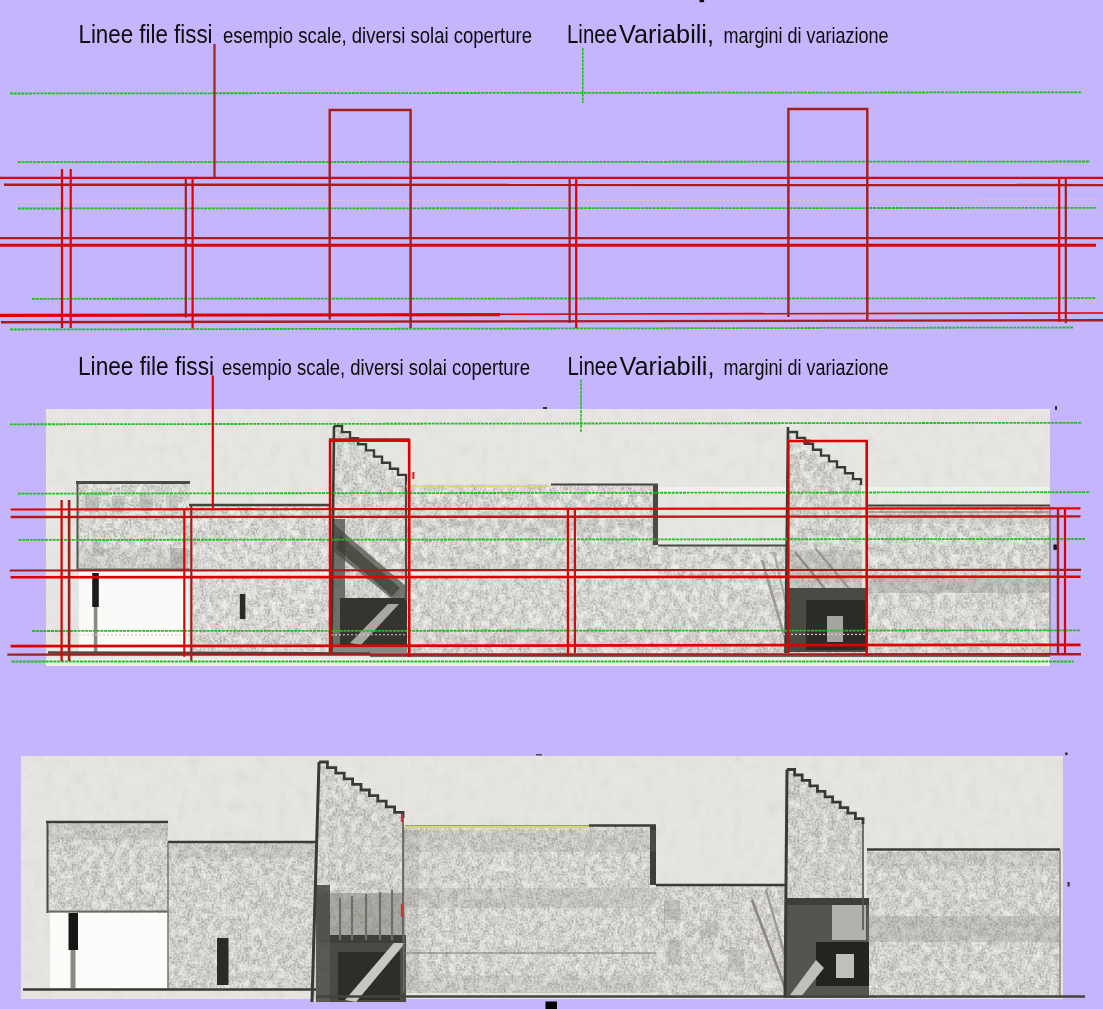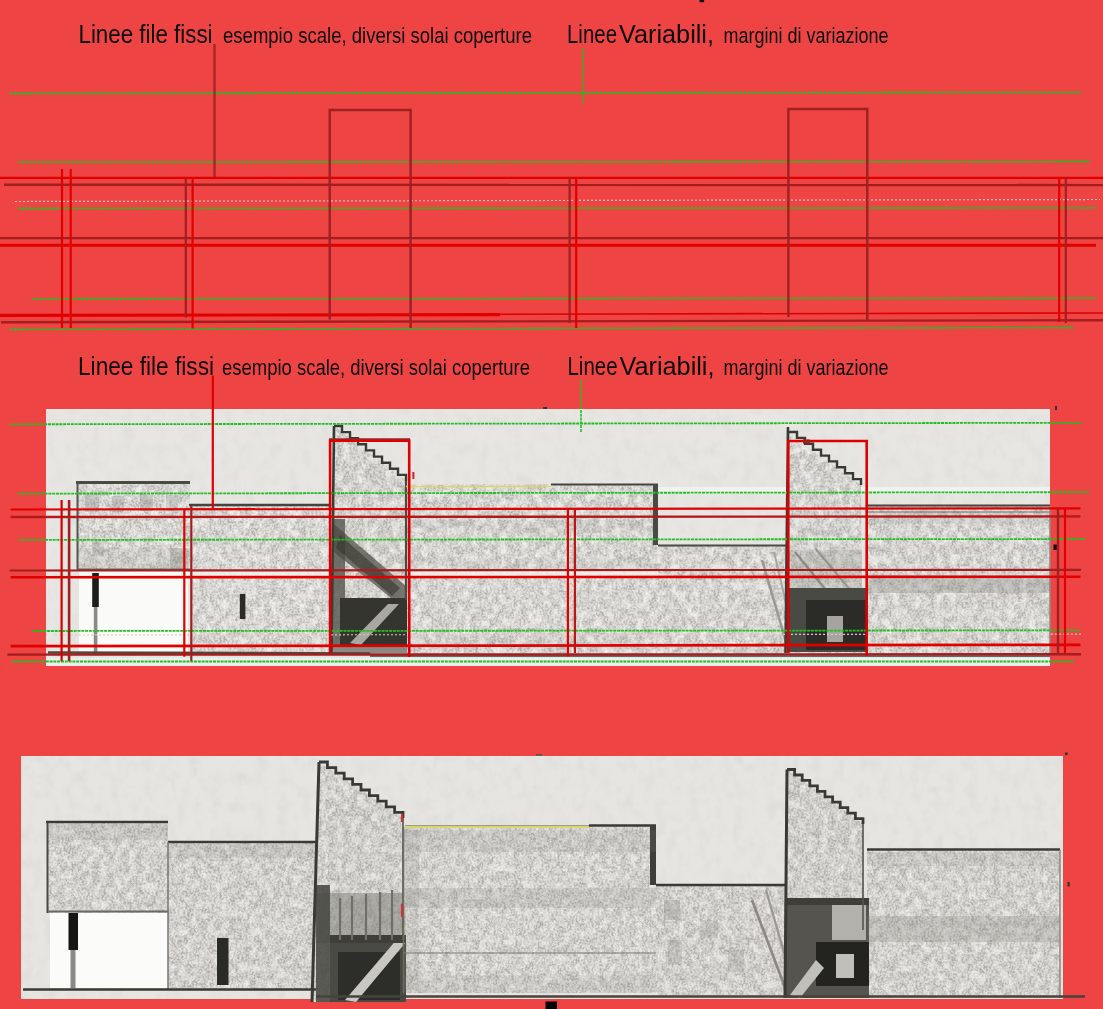--- a/index.html
+++ b/index.html
@@ -1,16 +1,16 @@
 <!DOCTYPE html>
 <html><head>
 <meta charset="utf-8">
 <style>
 html,body{margin:0;padding:0;background:#ffffff;}
-#page{position:relative;width:1103px;height:1009px;background:#ef4444;overflow:hidden;}
+#page{position:relative;width:1103px;height:1009px;background:#c4b5fd;overflow:hidden;}
 svg{display:block;}
 text{font-family:"Liberation Sans",sans-serif;fill:#0c0c0c;}
 </style>
 </head>
 <body>
 <div id="page">
 <svg width="1103" height="1009" viewBox="0 0 1103 1009">
 <defs>
 
 <filter id="nzA" x="-5%" y="-5%" width="110%" height="110%">

